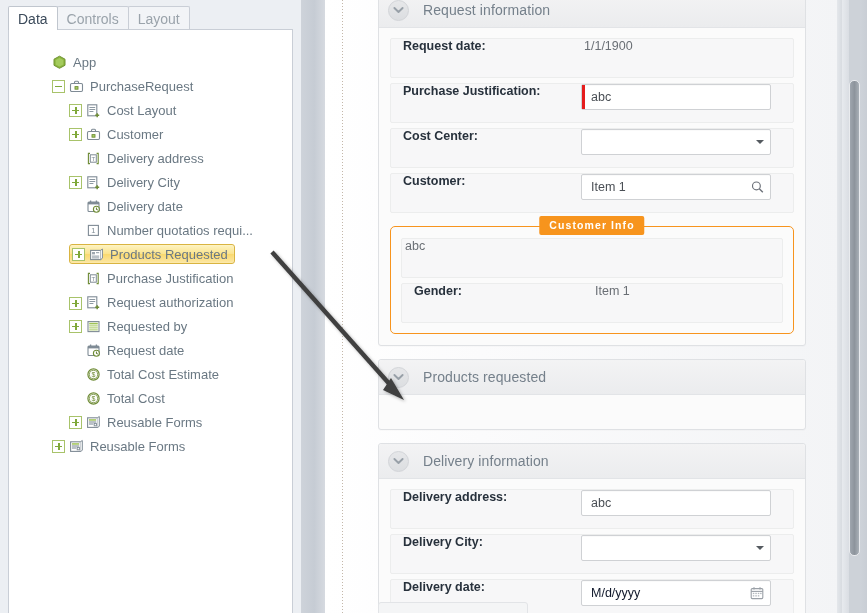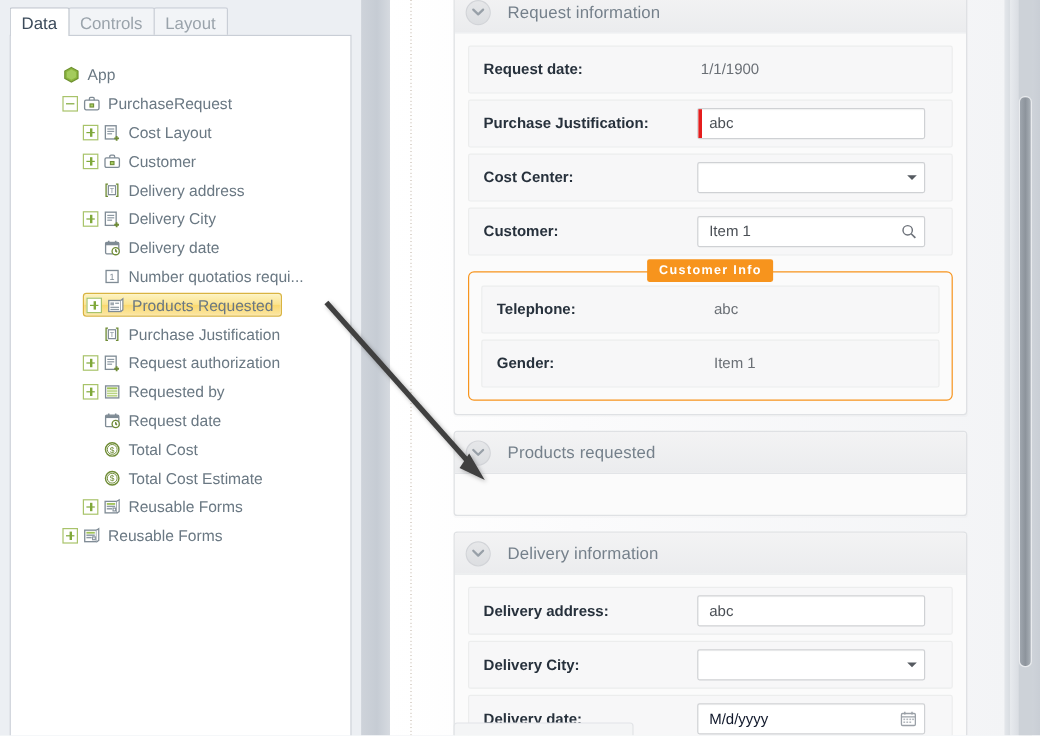--- a/index.html
+++ b/index.html
@@ -118,21 +118,21 @@
     display:flex;align-items:center;justify-content:center;
     box-sizing:border-box;
   }
   .chev svg{display:block;}
   .sec-title{
     margin-left:14px;font-size:14px;color:#75808b;letter-spacing:.1px;
   }
   .sec-body{padding:10px 11px 11px 11px;}
 
   .row{
-    display:flex;align-items:center;height:40px;
+    display:flex;align-items:flex-start;height:40px;
     background:#f7f7f8;border:1px solid #eceded;
     border-radius:2px;margin-bottom:5px;
     box-sizing:border-box;
   }
   .row:last-child{margin-bottom:0;}
   .row .lab{
     width:190px;flex:0 0 190px;padding-left:12px;
     font-size:12.5px;font-weight:bold;color:#27313c;
     box-sizing:border-box;
   }
@@ -365,21 +365,21 @@
                   <path d="M10.6 2.4h1.6v10.2h-1.6" fill="none" stroke="#6f8c36" stroke-width="1.1"></path>
                   <rect x="4.3" y="3.8" width="6" height="7.4" fill="none" stroke="#7f8b95" stroke-width="1"></rect>
                   <text x="7.3" y="9.6" font-size="6" text-anchor="middle" fill="#7f8b95" font-family="sans-serif">T</text>
                 </svg>
               </span>
               <span class="lbl">Purchase Justification</span>
             </div>
           </div>
           <div class="node">
             <div style="width: 60px; flex: 0 0 60px;"></div>
-            <div class="" style="display: flex; align-items: center;">
+            <div class="" style="display: flex; align-items: flex-end;">
               <div class="exp plus"></div>
               <span class="ticon">
                 <svg viewBox="0 0 15 15" xmlns="http://www.w3.org/2000/svg">
                   <rect x="1.8" y="1.8" width="9" height="11" fill="#fff" stroke="#7f8b95" stroke-width="1.1"></rect>
                   <rect x="3.4" y="4" width="5.8" height="1" fill="#8d99a3"></rect>
                   <rect x="3.4" y="6" width="5.8" height="1" fill="#8d99a3"></rect>
                   <rect x="3.4" y="8" width="4" height="1" fill="#8d99a3"></rect>
                   <path d="M11.2 10.3v4M9.2 12.3h4" stroke="#6f8c36" stroke-width="1.5"></path>
                 </svg>
               </span>
@@ -422,35 +422,35 @@
             <div style="width: 60px; flex: 0 0 60px;"></div>
             <div class="" style="display: flex; align-items: center;">
               <div class="exp-spacer"></div>
               <span class="ticon">
                 <svg viewBox="0 0 15 15" xmlns="http://www.w3.org/2000/svg">
                   <circle cx="7.5" cy="7.5" r="5.6" fill="#fff" stroke="#6f8c36" stroke-width="1.2"></circle>
                   <circle cx="7.5" cy="7.5" r="4.1" fill="none" stroke="#6f8c36" stroke-width=".8"></circle>
                   <text x="7.5" y="10.2" font-size="7" text-anchor="middle" fill="#6f8c36" font-family="sans-serif">$</text>
                 </svg>
               </span>
-              <span class="lbl">Total Cost</span>
+              <span class="lbl">Total Cost Estimate</span>
             </div>
           </div>
           <div class="node">
             <div style="width: 60px; flex: 0 0 60px;"></div>
             <div class="" style="display: flex; align-items: center;">
               <div class="exp-spacer"></div>
               <span class="ticon">
                 <svg viewBox="0 0 15 15" xmlns="http://www.w3.org/2000/svg">
                   <circle cx="7.5" cy="7.5" r="5.6" fill="#fff" stroke="#6f8c36" stroke-width="1.2"></circle>
                   <circle cx="7.5" cy="7.5" r="4.1" fill="none" stroke="#6f8c36" stroke-width=".8"></circle>
                   <text x="7.5" y="10.2" font-size="7" text-anchor="middle" fill="#6f8c36" font-family="sans-serif">$</text>
                 </svg>
               </span>
-              <span class="lbl">Total Cost Estimate</span>
+              <span class="lbl">Total Cost</span>
             </div>
           </div>
           <div class="node">
             <div style="width: 60px; flex: 0 0 60px;"></div>
             <div class="" style="display: flex; align-items: center;">
               <div class="exp plus"></div>
               <span class="ticon">
                 <svg viewBox="0 0 15 15" xmlns="http://www.w3.org/2000/svg">
                   <rect x="1.6" y="2.8" width="9.8" height="9.6" fill="#fff" stroke="#7f8b95" stroke-width="1.1"></rect>
                   <rect x="3" y="4.2" width="7" height="1.5" fill="#9fc255"></rect>
@@ -535,21 +535,20 @@
                       <circle cx="5.4" cy="5.4" r="3.9" fill="none" stroke="#6d727a" stroke-width="1.2"></circle>
                       <line x1="8.3" y1="8.3" x2="11.8" y2="11.8" stroke="#6d727a" stroke-width="1.4"></line>
                     </svg>
                   </span>
                 </div>
               </div>
             </div>
             <div class="cust-group" style="border-color: rgb(247, 148, 29);">
               <div class="cust-badge" style="background: rgb(247, 148, 29);">Customer Info</div>
               <div class="row">
-                <div class="lab">Telephone:</div>
                 <div class="fld">
                   <div class="static-val">abc</div>
                 </div>
               </div>
               <div class="row">
                 <div class="lab">Gender:</div>
                 <div class="fld">
                   <div class="static-val">Item 1</div>
                 </div>
               </div>

